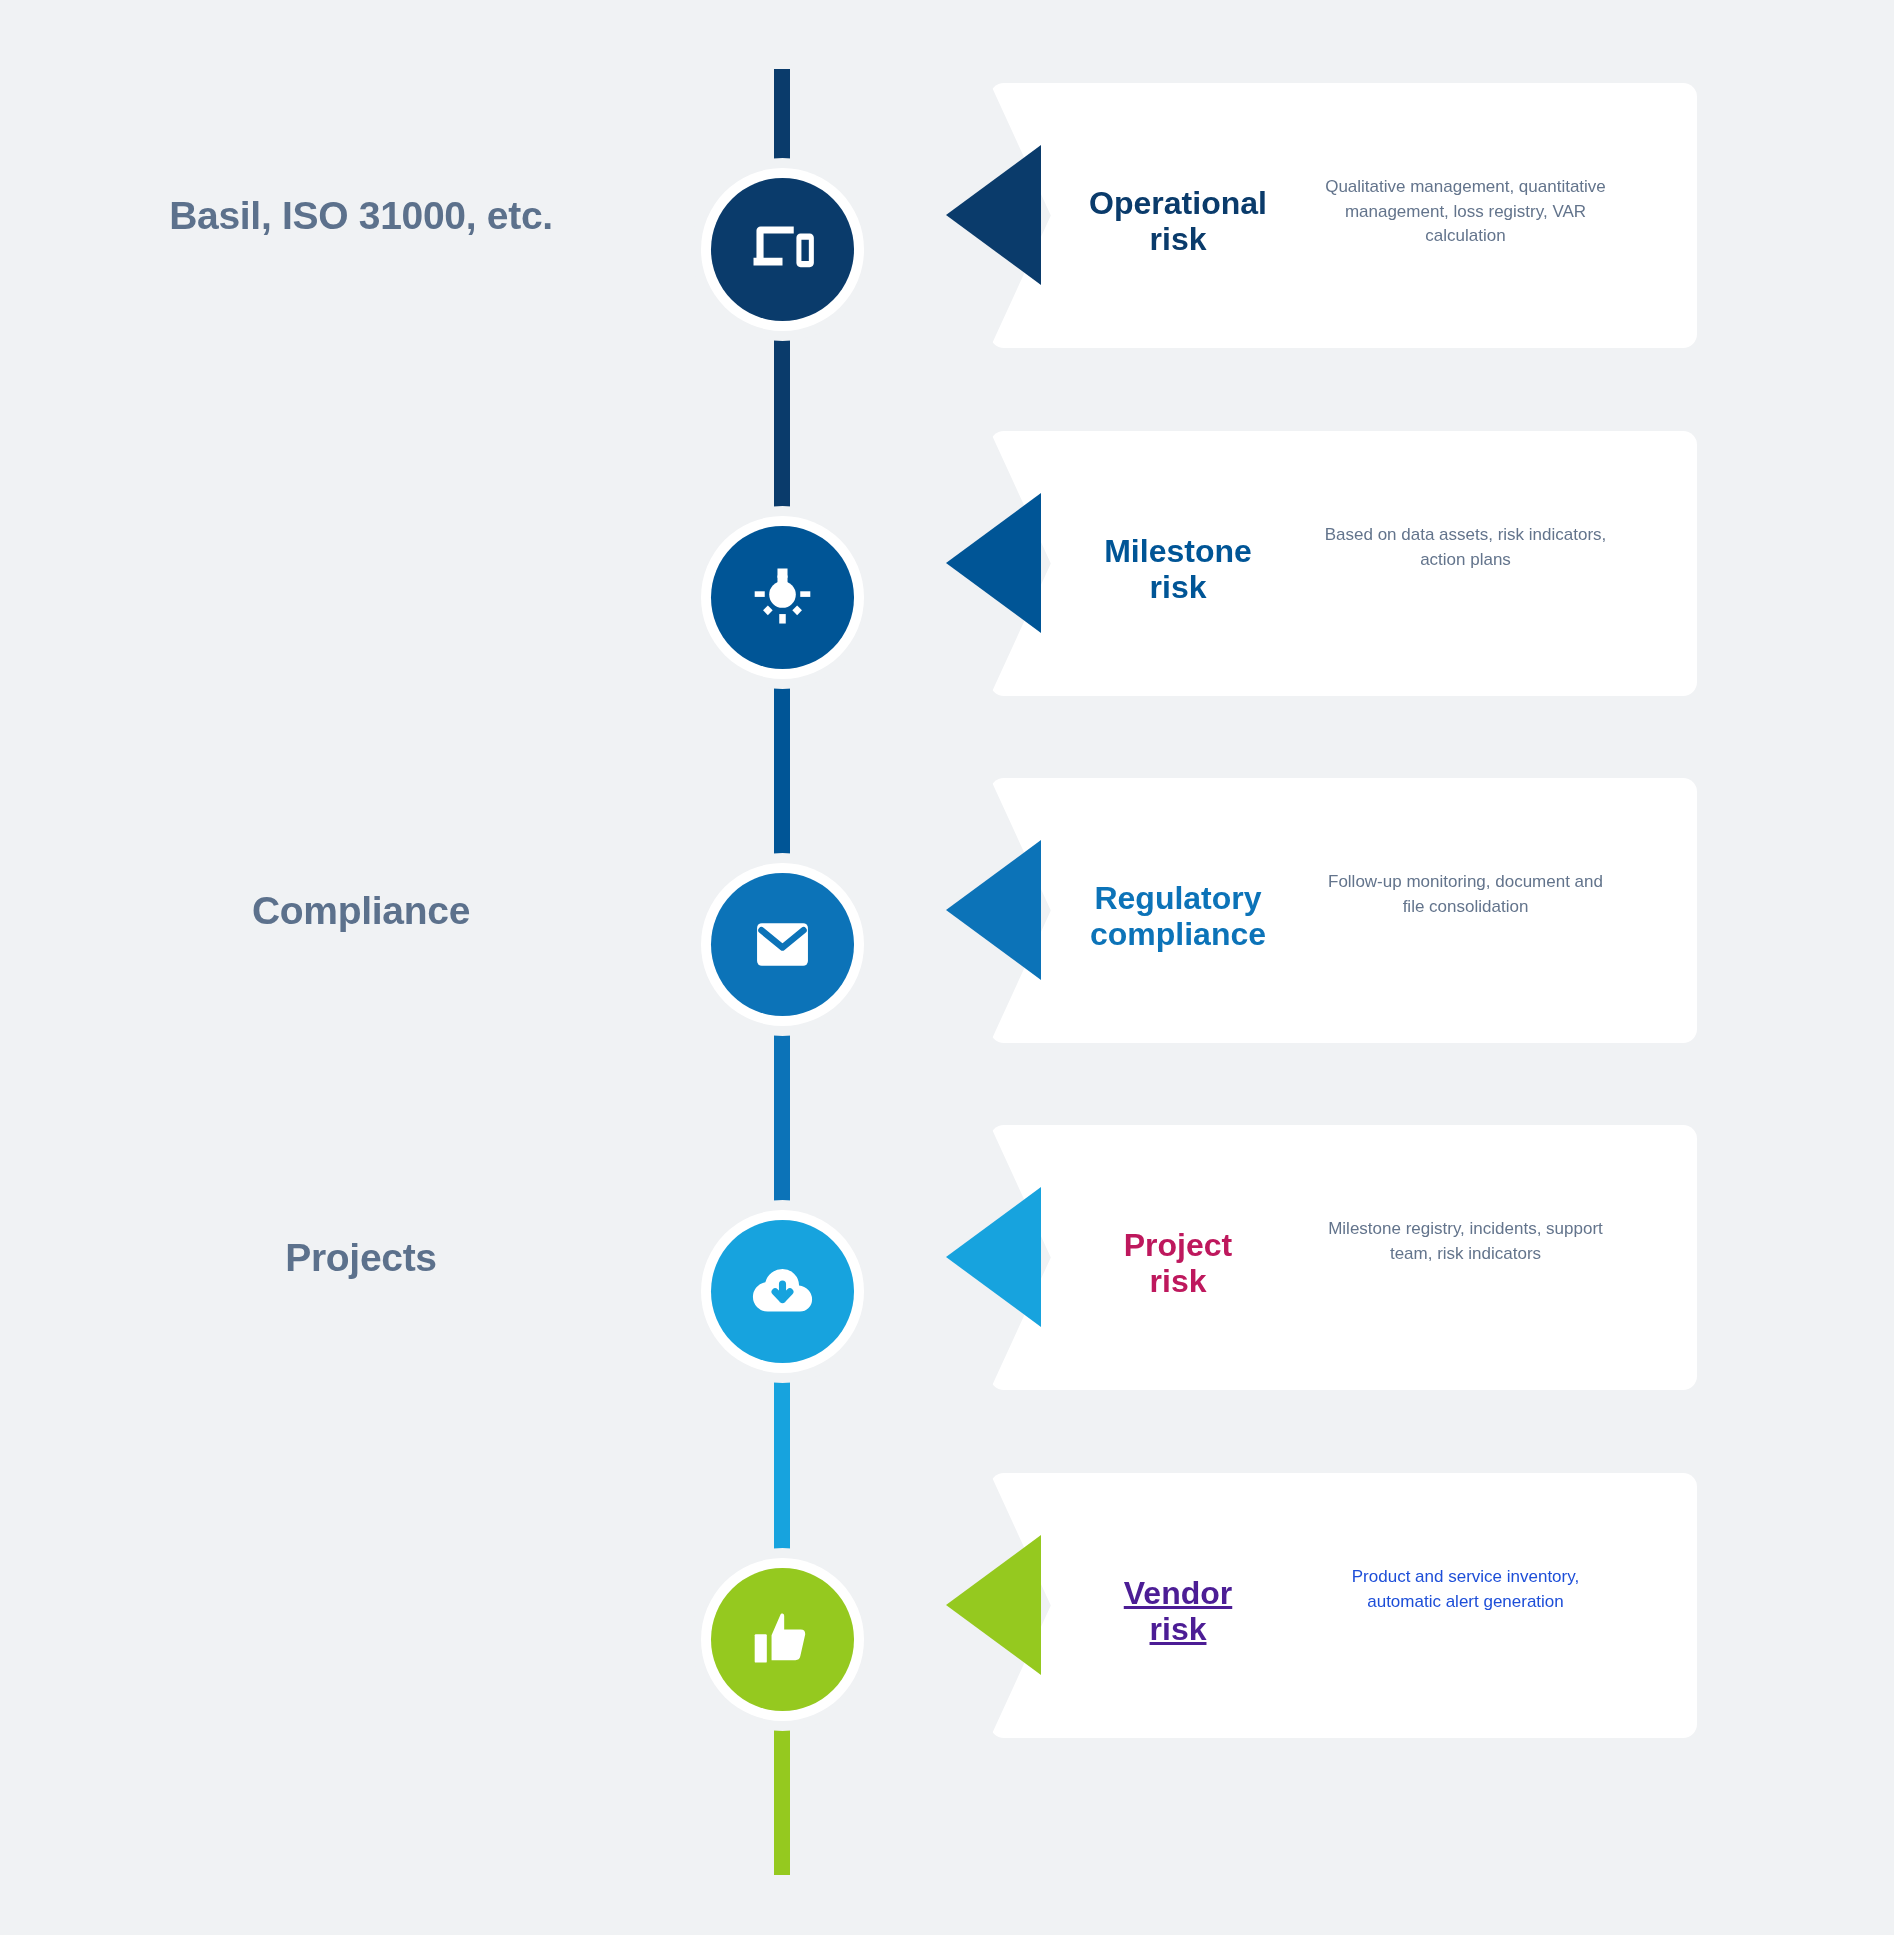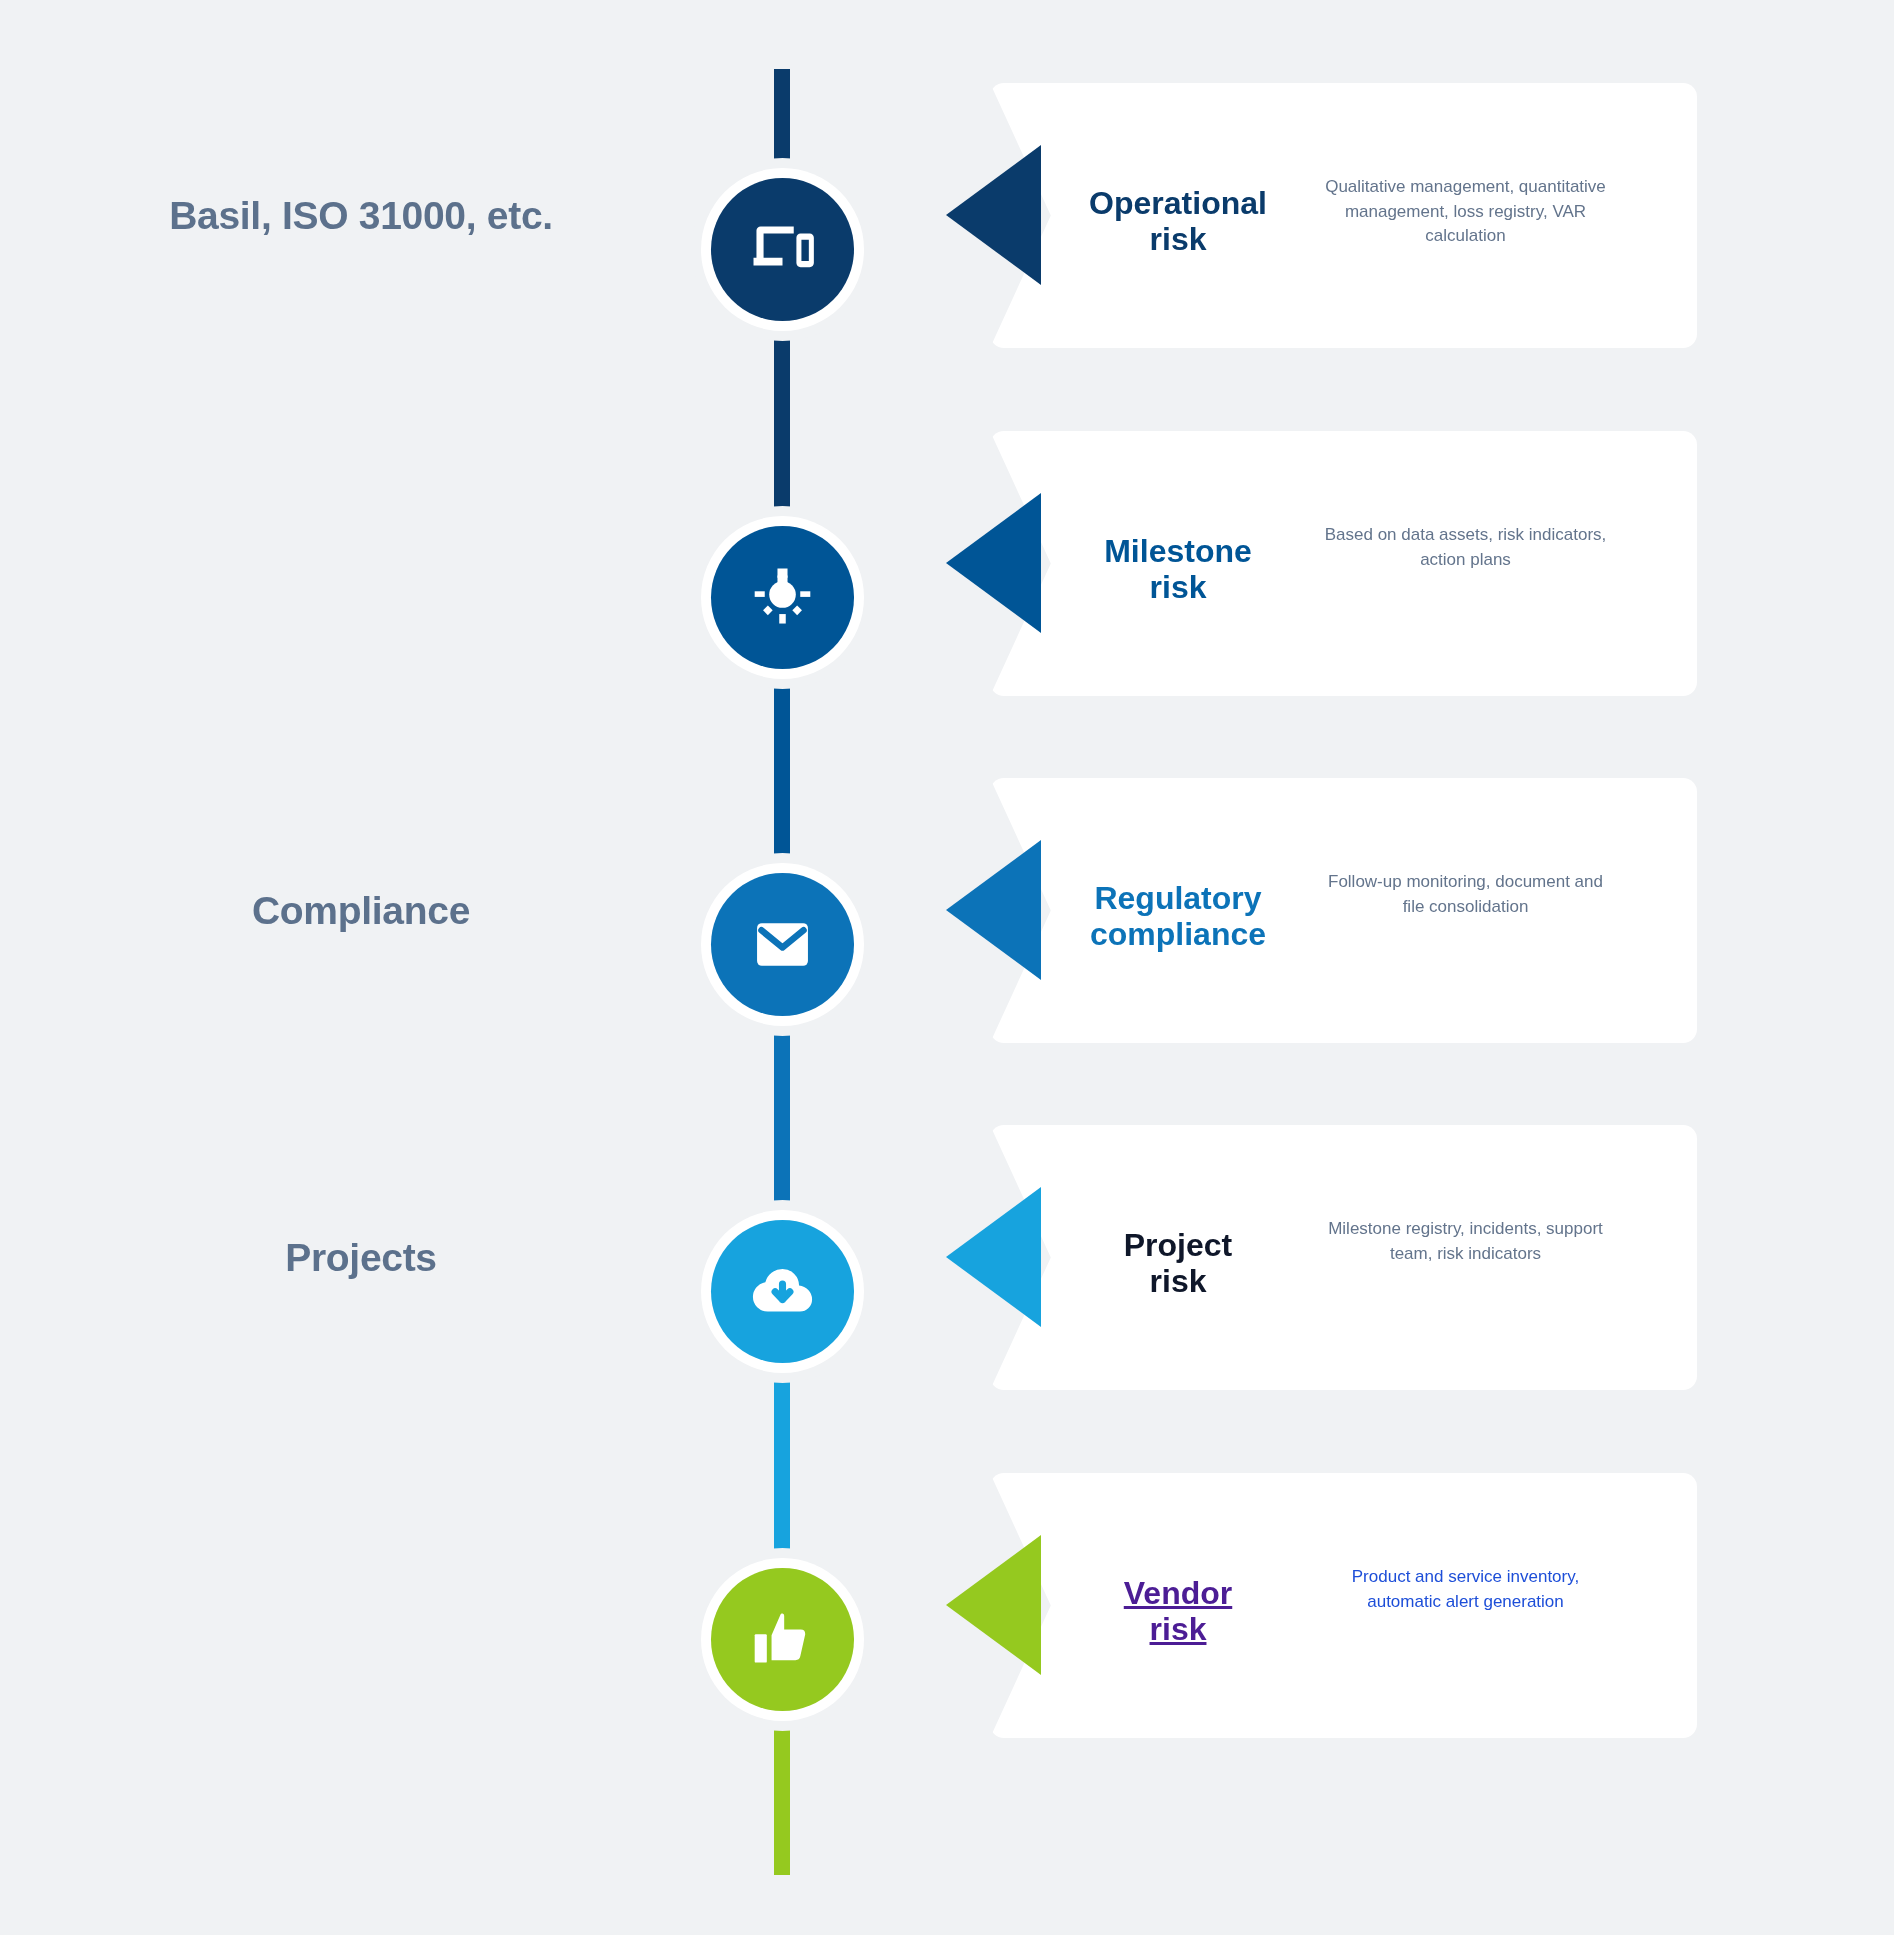--- a/index.html
+++ b/index.html
@@ -218,21 +218,21 @@
       </div>
     </div>
   </div>
 
   <div class="row" style="top:1105px;">
     <div class="left-label" style="color: rgb(92, 113, 140);">Projects</div>
 
     <div class="card"></div>
     <div class="card-arrow" style="background: rgb(23, 163, 222);"></div>
 
-    <div class="card-title two-line" style="color: #0f172a;">
+    <div class="card-title two-line" style="color: #be185d;">
       <div>Project</div>
       <div>risk</div>
     </div>
     <div class="card-desc" style="color: rgb(99, 116, 140);">Milestone registry, incidents, support team, risk indicators</div>
 
     <div class="node">
       <div class="node-disc" style="background: rgb(23, 163, 222);">
         <span>
           <svg viewBox="0 0 24 24" aria-hidden="true">
             <path d="M7 18.8q-2.1 0-3.55-1.45T2 13.8q0-1.85 1.2-3.25T6.2 8.85q.5-1.95 2.1-3.2T12 4.4q2.35 0 3.98 1.65T17.6 10q1.85.2 3.12 1.52T22 14.7q0 1.7-1.2 2.9t-2.9 1.2z" fill="#ffffff"></path>

